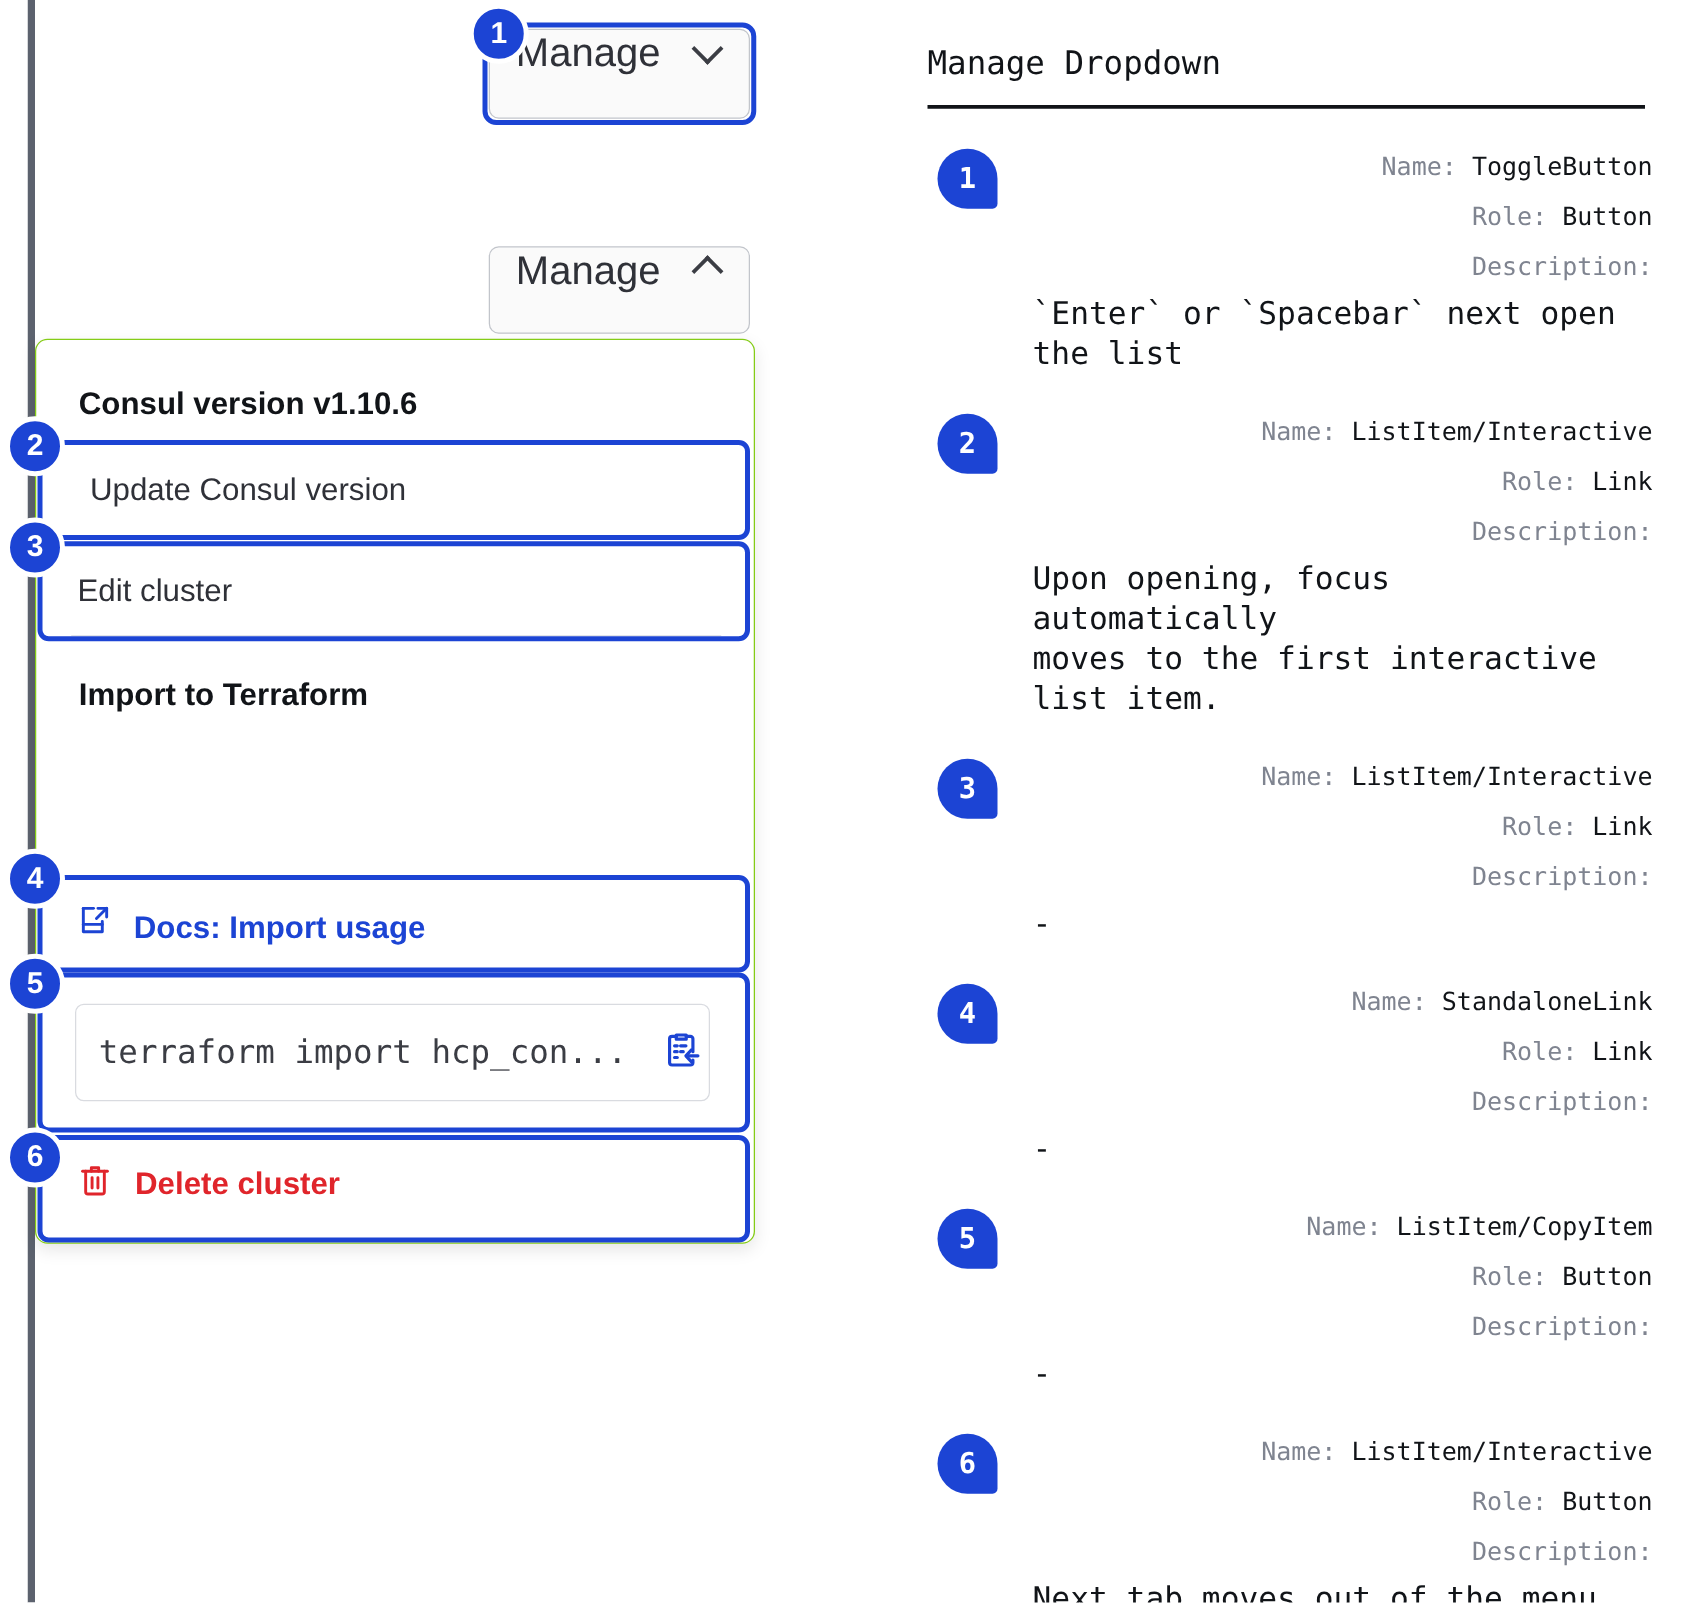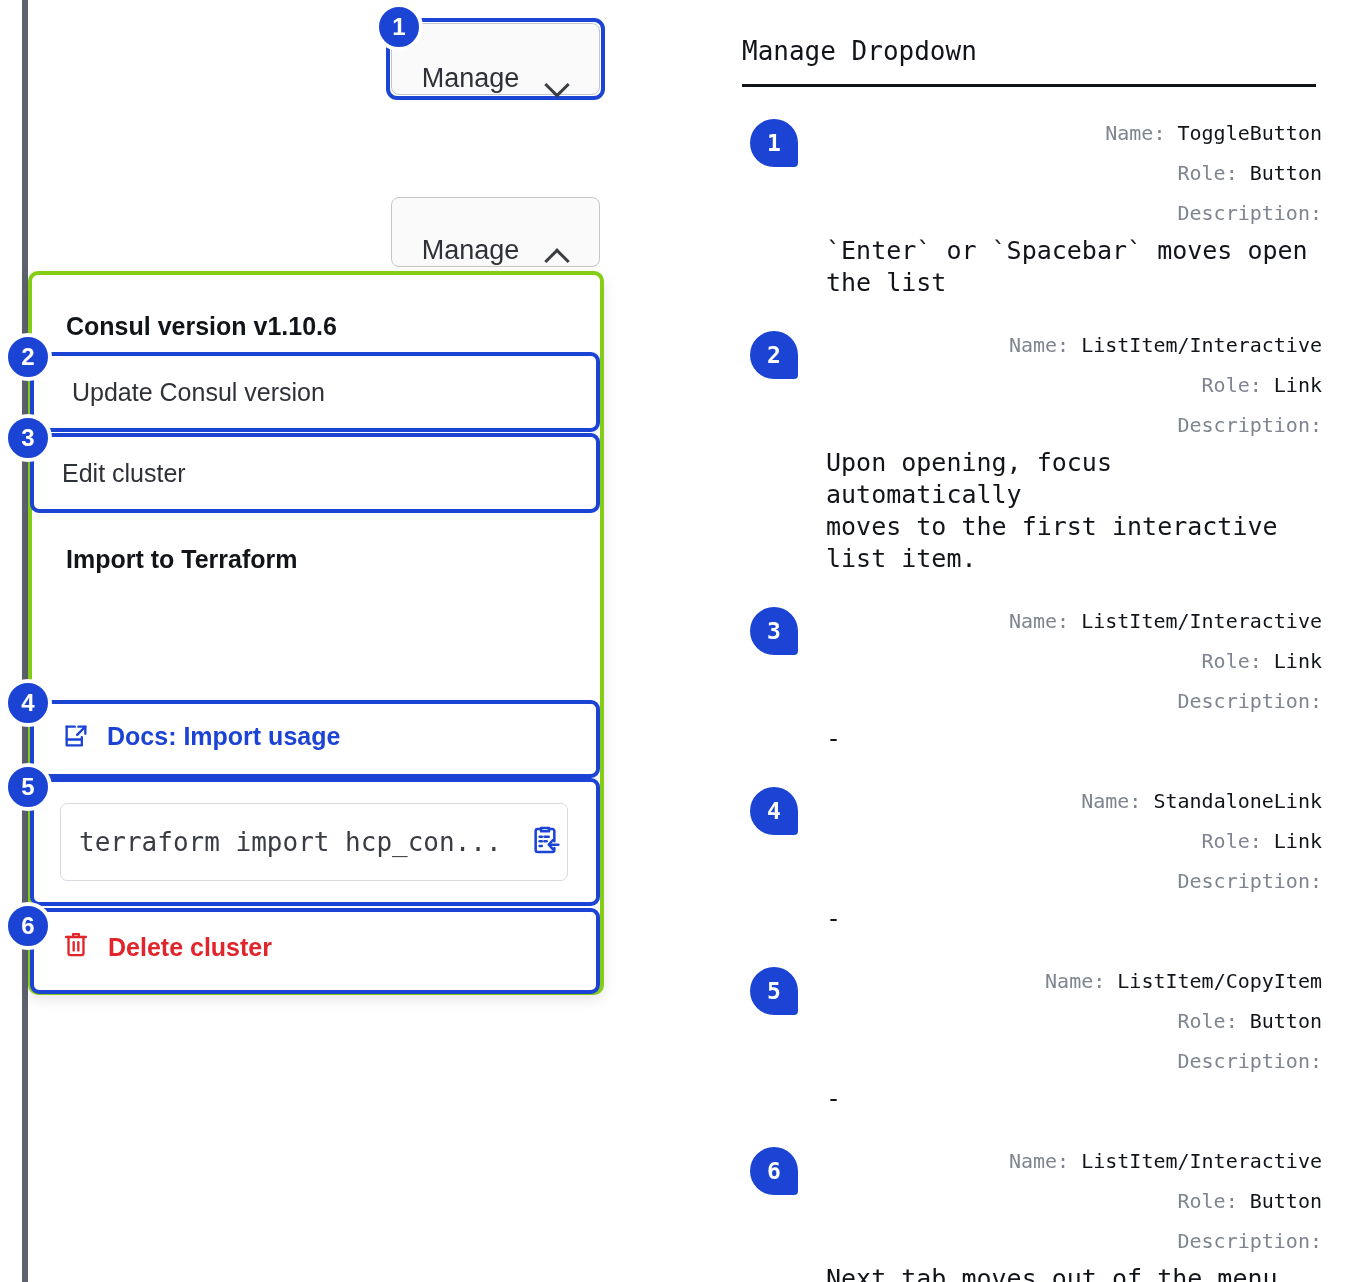--- a/index.html
+++ b/index.html
@@ -20,25 +20,25 @@
   #edge-strip-fade {
     position:absolute; left:0px; top:0; width:22px; height:1282px;
     background:#ffffff;
   }
 
   
   #left-col { position:absolute; left:0; top:0; width:700px; height:1282px; }
 
   .manage-btn {
     position:absolute;
-    display:flex; align-items:flex-end; justify-content:center; gap:26px;
+    display:flex; align-items:flex-start; justify-content:center; gap:26px;
     background:#fafafa;
     border:1px solid #c2c5cb;
     border-radius:8px;
-    font-size:27px;
+    font-size:32px;
     color:#2f3138;
     padding:0 22px;
   }
   #manage-btn-closed { left:391px; top:23px; width:209px; height:72px; }
   #manage-btn-open   { left:391px; top:197px; width:209px; height:70px; }
 
   .chev { width:24px; height:24px; position:relative; flex:0 0 auto; }
   .chev::before{
     content:""; position:absolute; left:3px; top:6px;
     width:15px; height:15px;
@@ -51,21 +51,21 @@
   
   #focus-ring-1 {
     position:absolute; left:386px; top:18px; width:219px; height:82px;
     border:4px solid #1c44d4; border-radius:11px;
   }
 
   
   #dropdown-panel {
     position:absolute; left:28px; top:271px; width:576px; height:724px;
     background:#ffffff;
-    border:4px solid #84cc16;
+    border:1px solid #84cc16;
     border-radius:10px;
     box-shadow:0 5px 14px rgba(0,0,0,0.10);
   }
 
   .dd-section-title {
     position:absolute; left:34px;
     font-size:25px; font-weight:bold; color:#111418;
     white-space:nowrap;
   }
   #dd-version-title { top:37px; }
@@ -95,21 +95,21 @@
   }
   #focus-row-2 { top:352px; height:80px; }
   #focus-row-3 { top:433px; height:80px; }
   #focus-row-4 { top:700px; height:78px; }
   #focus-row-5 { top:778px; height:128px; }
   #focus-row-6 { top:908px; height:86px; }
 
   
   #docs-link {
     position:absolute; left:62px; top:722px;
-    display:flex; align-items:flex-start; gap:17px;
+    display:flex; align-items:flex-end; gap:17px;
     font-size:25px; color:#1c44d4; font-weight:bold;
     white-space:nowrap;
   }
   #docs-link .lbl { color:#1c44d4; }
 
   
   #tf-cmd-box {
     position:absolute; left:60px; top:803px; width:508px; height:78px;
     background:#ffffff;
     border:1px solid #d9dbe0;
@@ -271,21 +271,21 @@
 
 <div id="right-col">
   <div id="right-title">Manage Dropdown</div>
   <div id="right-rule"></div>
 
   <div class="entry">
     <div class="entry-marker">1</div>
     <div class="kv"><span class="k">Name: </span><span class="v">ToggleButton</span></div>
     <div class="kv"><span class="k">Role: </span><span class="v">Button</span></div>
     <div class="kv"><span class="k">Description:</span></div>
-    <div class="desc-text">`Enter` or `Spacebar` moves open
+    <div class="desc-text">`Enter` or `Spacebar` next open
 the list</div>
   </div>
 
   <div class="entry">
     <div class="entry-marker">2</div>
     <div class="kv"><span class="k">Name: </span><span class="v">ListItem/Interactive</span></div>
     <div class="kv"><span class="k">Role: </span><span class="v">Link</span></div>
     <div class="kv"><span class="k">Description:</span></div>
     <div class="desc-text">Upon opening, focus automatically
 moves to the first interactive

